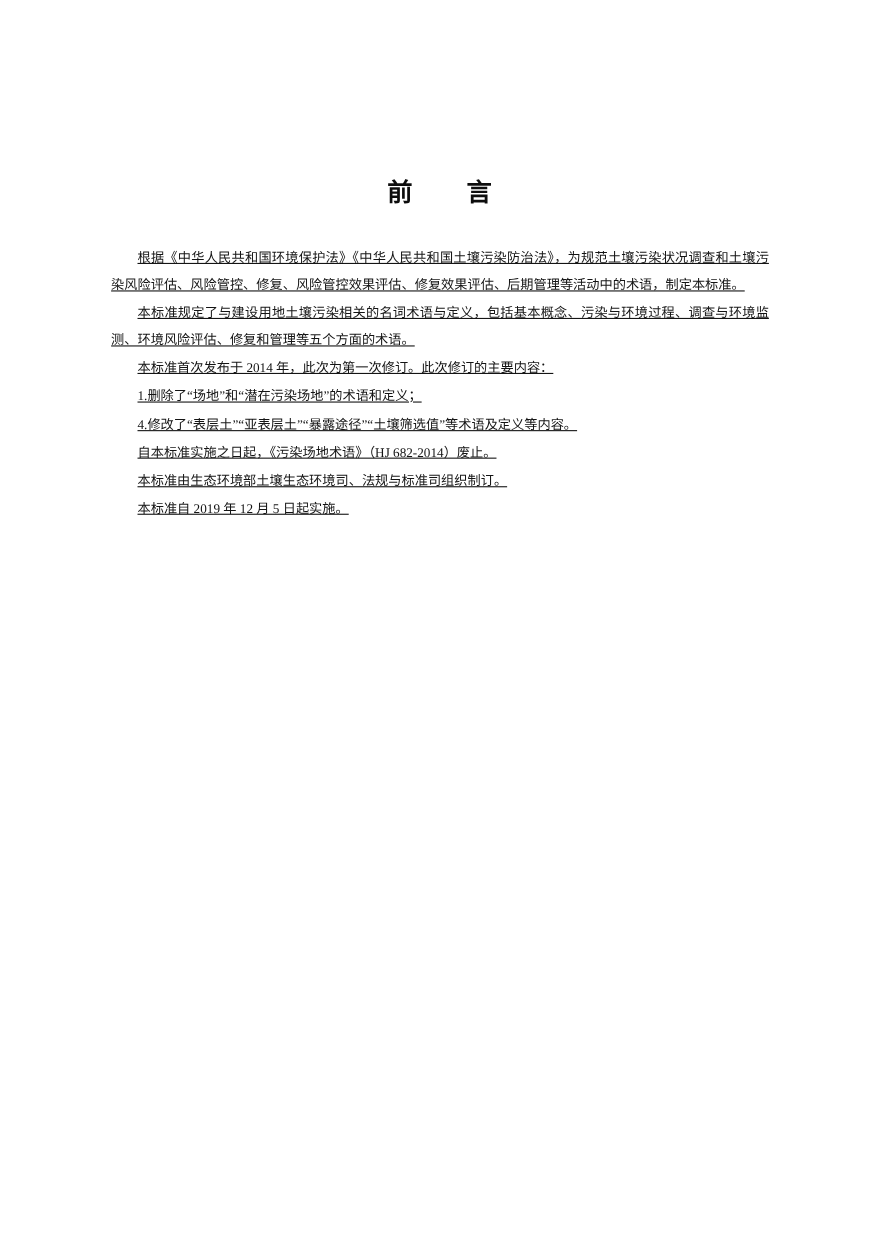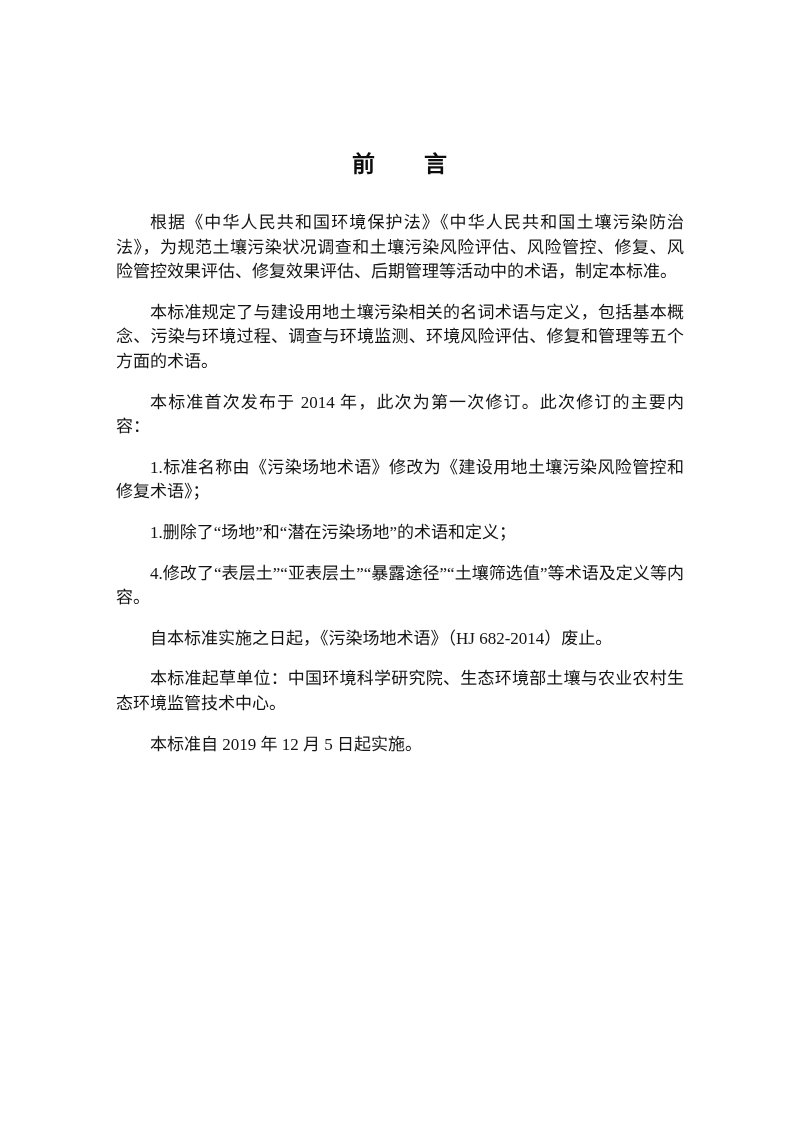--- a/index.html
+++ b/index.html
@@ -23,37 +23,38 @@
     height: 1131px;
     background: #ffffff;
   }
   .content {
     position: absolute;
     left: 100px;
     top: 145px;
     width: 600px;
   }
   .doc-title {
-    margin: 5px 0 33px 0;
+    margin: 16px 0 33px 0;
     text-align: center;
     font-family: "Liberation Sans", "DejaVu Sans", sans-serif;
     font-weight: bold;
     font-size: 23px;
     line-height: 28px;
     color: #0d0d0d;
     letter-spacing: 1px;
   }
   .para {
-    margin: 16px;
-    font-size: 17px;
+    margin: 1px;
+    font-size: 12px;
     line-height: 24.6px;
     text-align: justify;
     text-justify: inter-ideograph;
     text-indent: 2em;
     word-break: break-all;
+    text-decoration: underline;
   }
   .footer {
     position: absolute;
     left: 0;
     top: 1045px;
     width: 800px;
     text-align: center;
     font-size: 13.5px;
     line-height: 20px;
     color: #141414;
@@ -61,20 +62,19 @@
 </style>
 </head>
 <body>
 
 <div class="page">
   <div class="content">
     <h1 class="doc-title">前　　言</h1>
     <p class="para">根据《中华人民共和国环境保护法》《中华人民共和国土壤污染防治法》，为规范土壤污染状况调查和土壤污染风险评估、风险管控、修复、风险管控效果评估、修复效果评估、后期管理等活动中的术语，制定本标准。</p>
     <p class="para">本标准规定了与建设用地土壤污染相关的名词术语与定义，包括基本概念、污染与环境过程、调查与环境监测、环境风险评估、修复和管理等五个方面的术语。</p>
     <p class="para">本标准首次发布于 2014 年，此次为第一次修订。此次修订的主要内容：</p>
-    <p class="para">1.标准名称由《污染场地术语》修改为《建设用地土壤污染风险管控和修复术语》；</p>
     <p class="para">1.删除了“场地”和“潜在污染场地”的术语和定义；</p>
     <p class="para">4.修改了“表层土”“亚表层土”“暴露途径”“土壤筛选值”等术语及定义等内容。</p>
     <p class="para">自本标准实施之日起，《污染场地术语》（HJ 682-2014）废止。</p>
-    <p class="para">本标准起草单位：中国环境科学研究院、生态环境部土壤与农业农村生态环境监管技术中心。</p>
+    <p class="para">本标准由生态环境部土壤生态环境司、法规与标准司组织制订。</p>
     <p class="para">本标准自 2019 年 12 月 5 日起实施。</p>
   </div>
 </div>
 
 </body></html>

